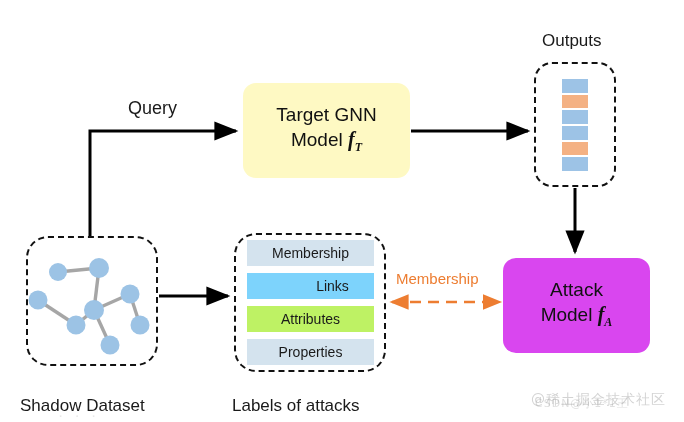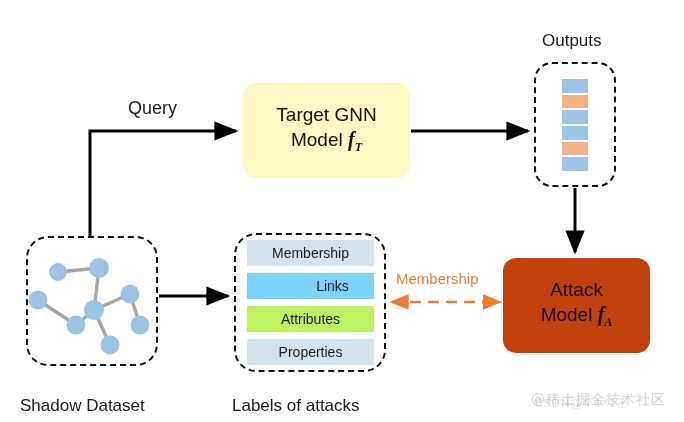--- a/index.html
+++ b/index.html
@@ -225,21 +225,21 @@
   </div>
 
   <div class="model-box" id="target-gnn-box" style="background: #fef9c3;">
     <div>Target GNN</div>
     <div>
       <span>Model</span>
       <span class="sub-f"><span>f</span><sub>T</sub></span>
     </div>
   </div>
 
-  <div class="model-box" id="attack-model-box" style="background: #c2410c;">
+  <div class="model-box" id="attack-model-box" style="background: #d946ef;">
     <div>Attack</div>
     <div>
       <span>Model</span>
       <span class="sub-f"><span>f</span><sub>A</sub></span>
     </div>
   </div>
 
   <div class="plain-label" id="query-label">Query</div>
   <div class="plain-label" id="outputs-label">Outputs</div>
   <div class="plain-label" id="shadow-caption">Shadow Dataset</div>

